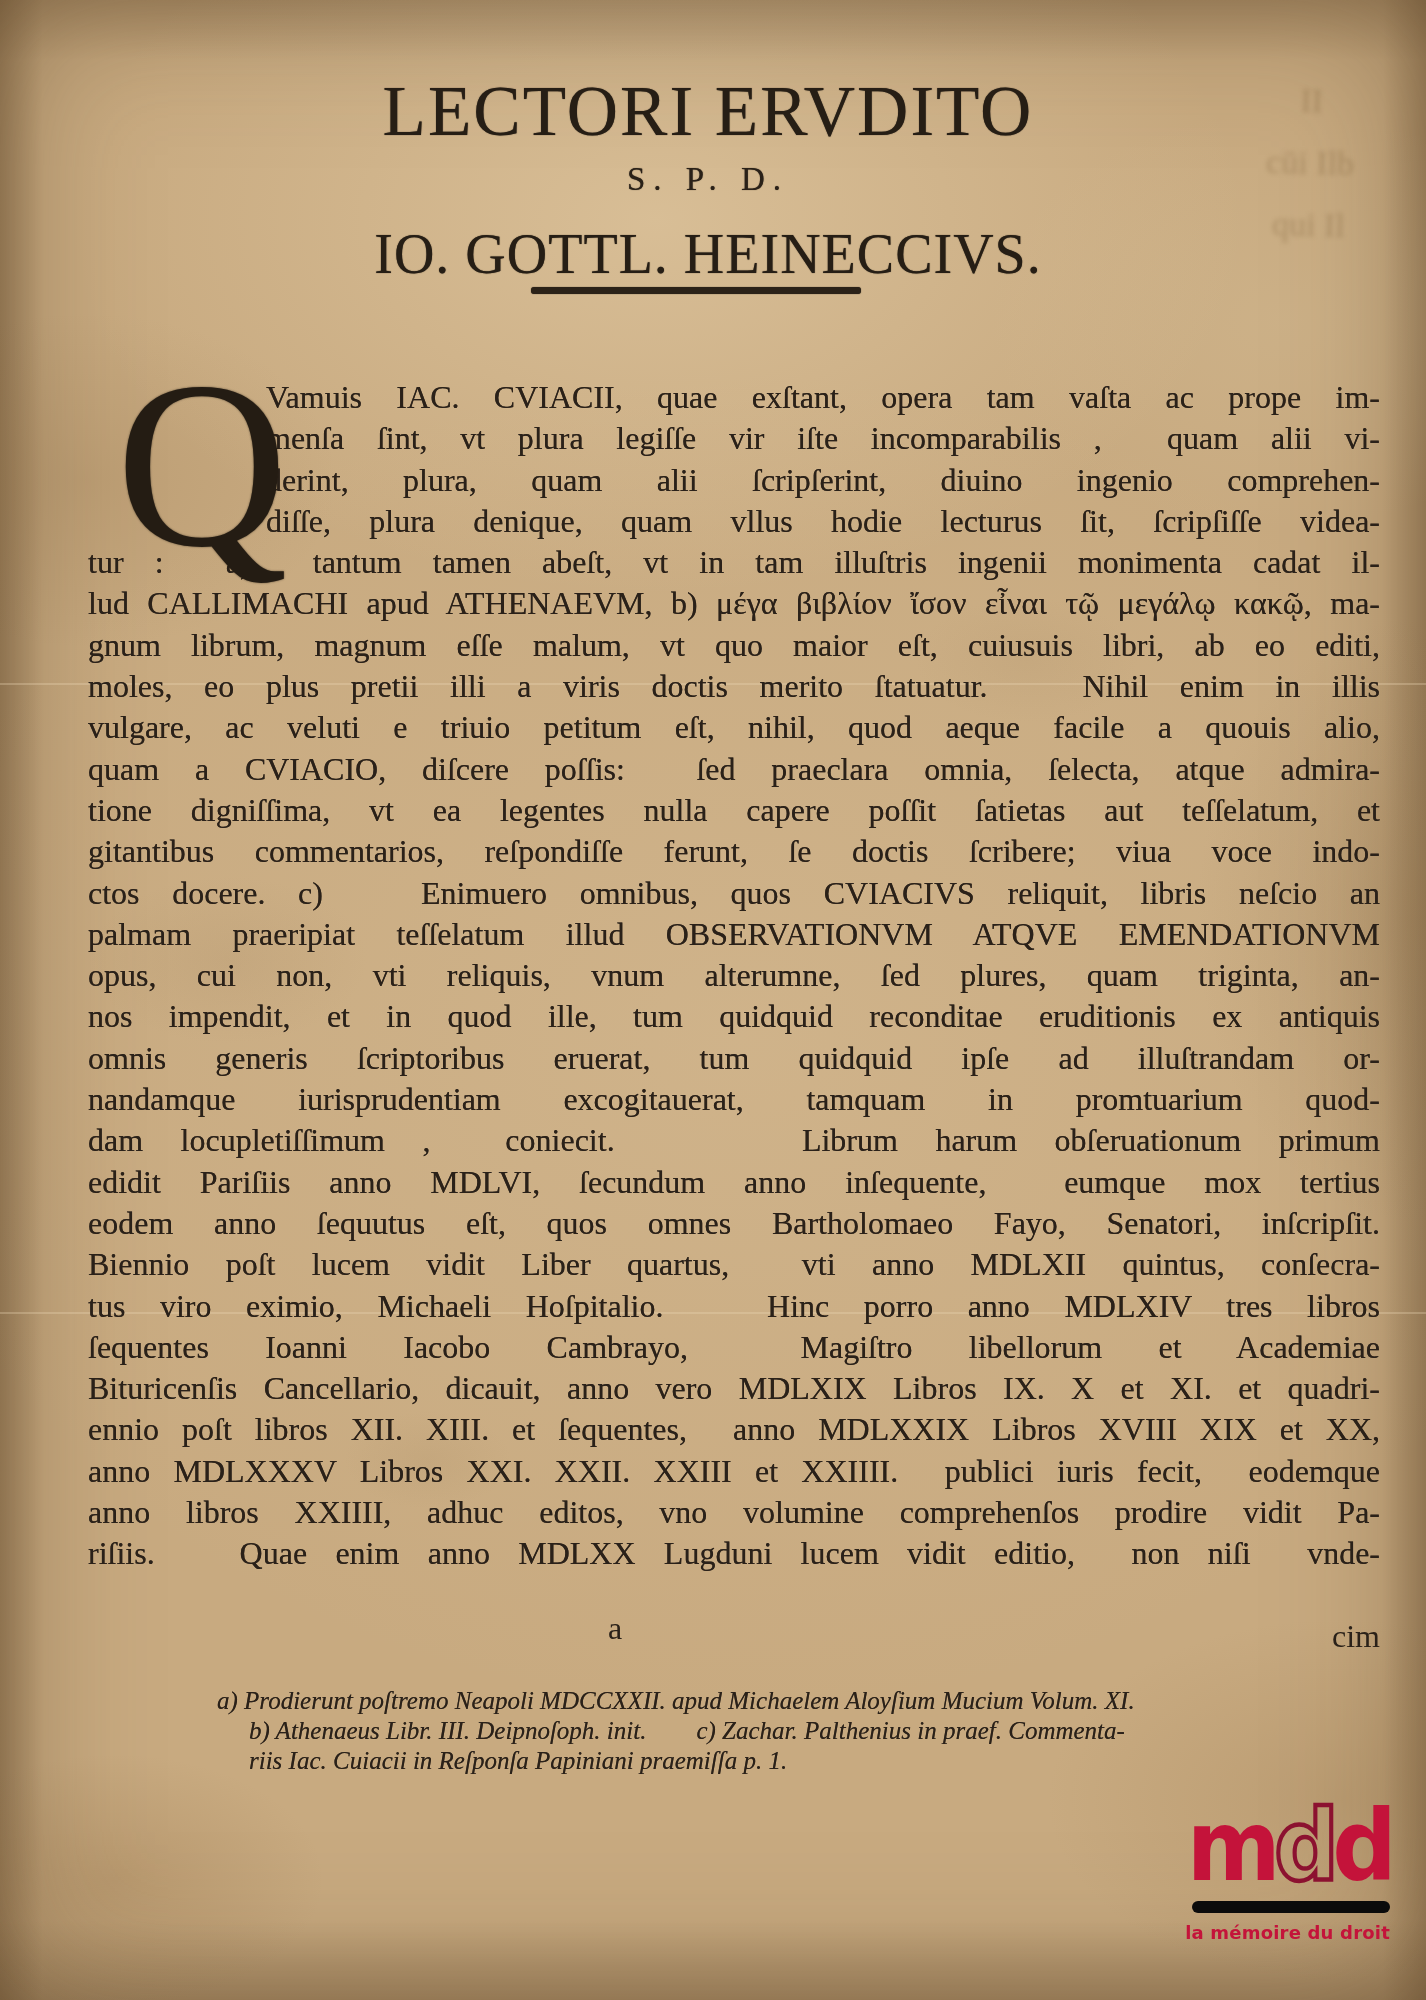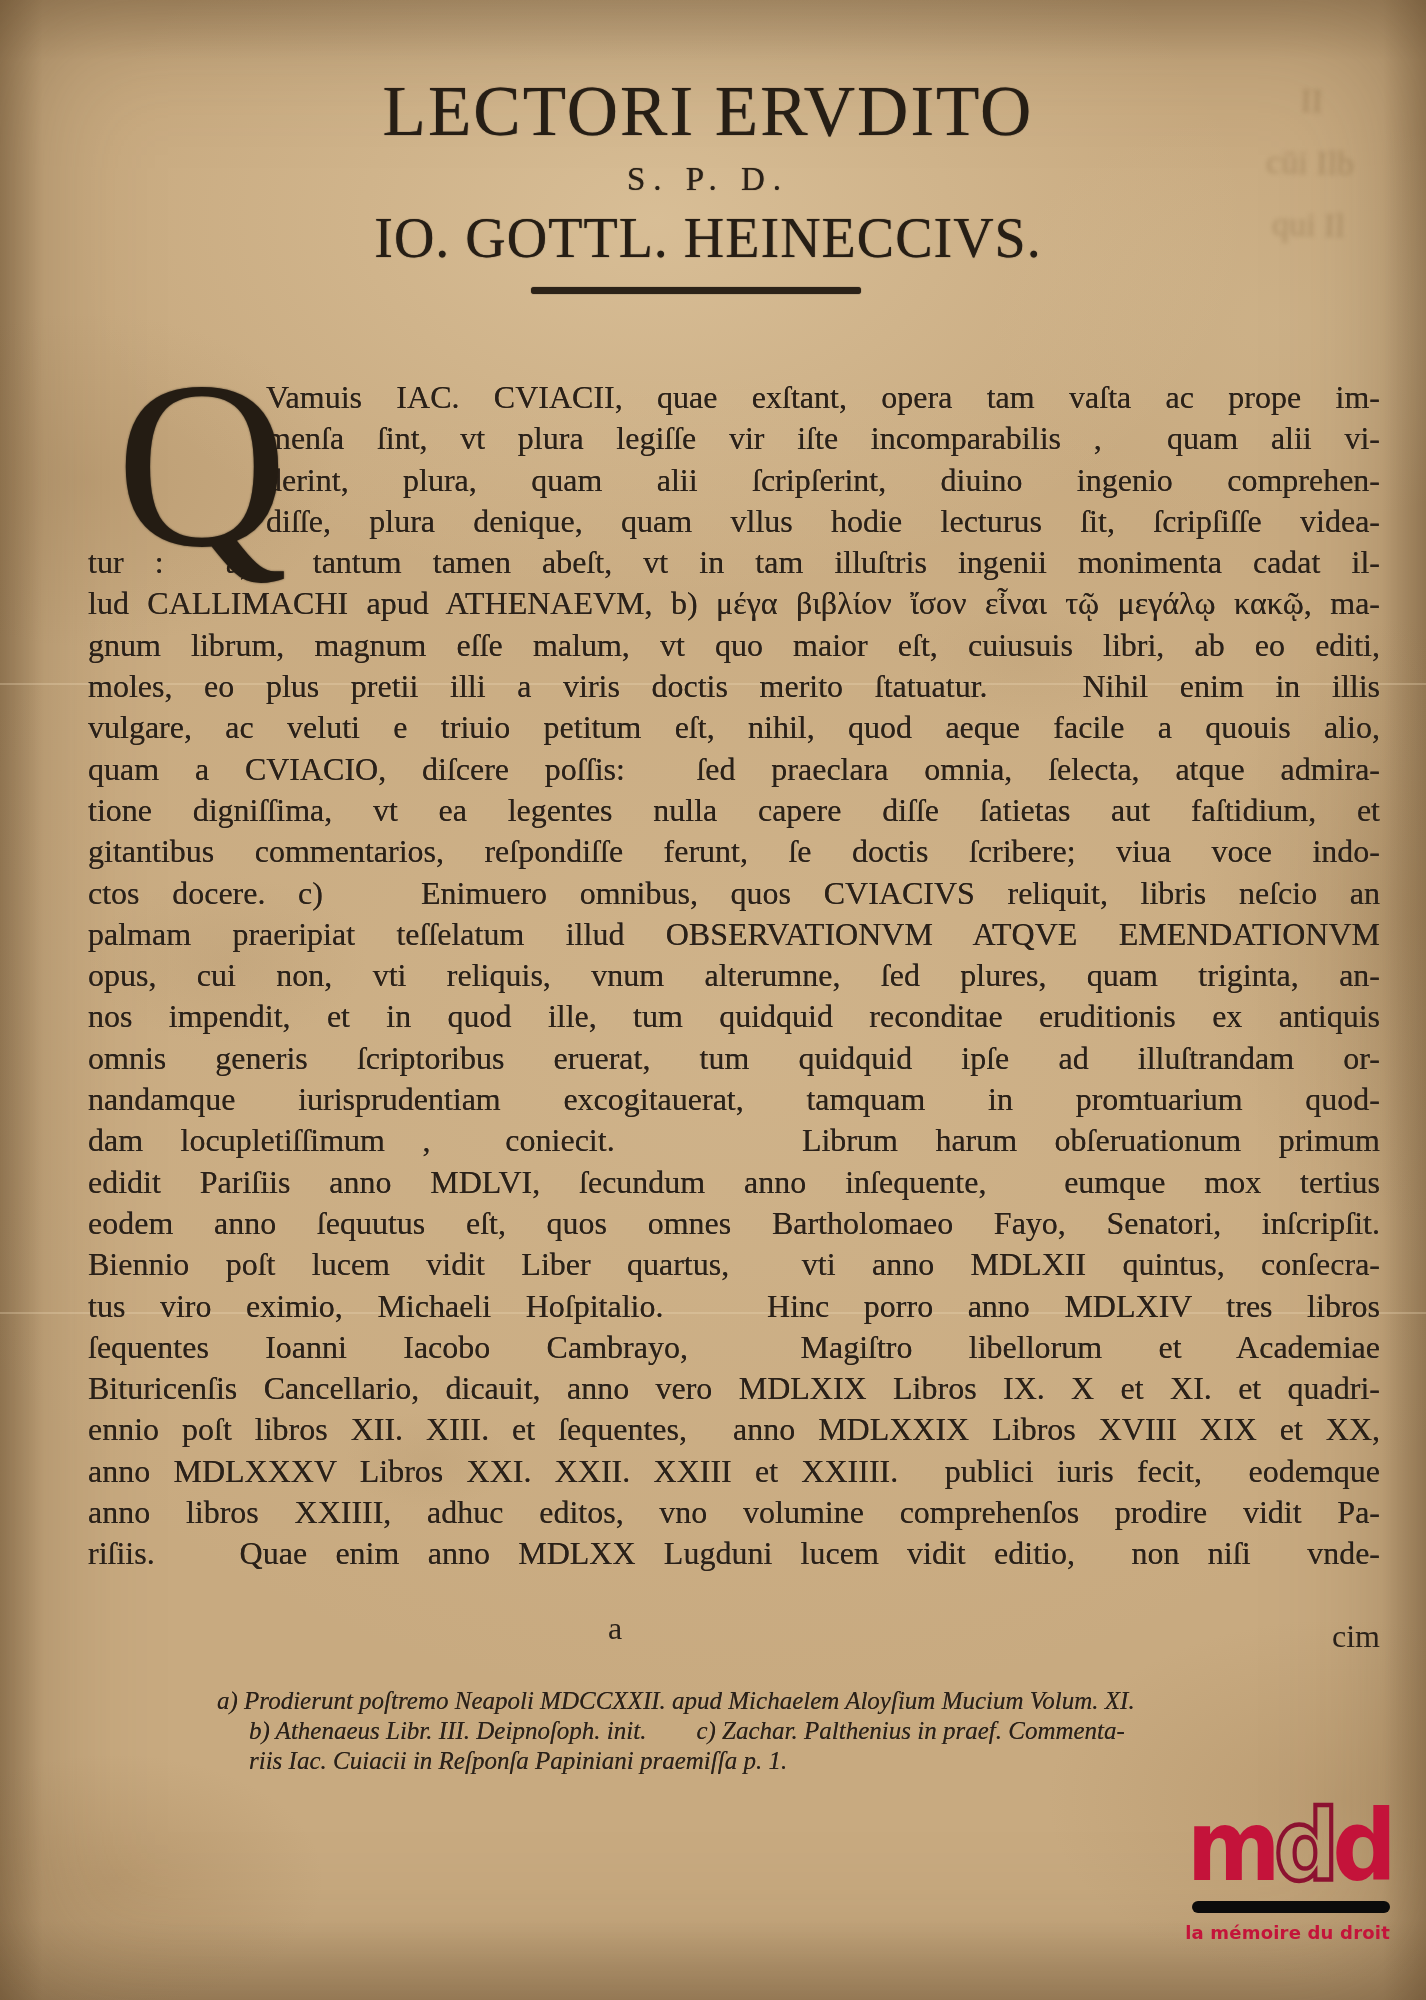--- a/index.html
+++ b/index.html
@@ -38,21 +38,21 @@
   .heading{position:absolute;left:88px;top:76px;width:1240px;text-align:center;}
   .heading .h1{
     font-size:71px;letter-spacing:2px;line-height:1;
     color:#261e15;text-shadow:0 0 1px rgba(38,30,21,.85);
   }
   .heading .h2{
     font-size:33px;letter-spacing:8px;margin-top:16px;line-height:1;
     color:#2a2118;text-shadow:0 0 1px rgba(38,30,21,.8);
   }
   .heading .h3{
-    font-size:56px;letter-spacing:1px;margin-top:14px;line-height:1;
+    font-size:56px;letter-spacing:1px;margin-top:30px;line-height:1;
     color:#261e15;text-shadow:0 0 1px rgba(38,30,21,.85);
   }
   .heading-rule{
     position:absolute;left:531px;top:287px;width:330px;height:7px;
     background:#2b2218;border-radius:3px;
     box-shadow:0 0 1px rgba(43,34,24,.9);
   }
 
   .body-block{
     position:absolute;left:88px;top:377px;width:1292px;
@@ -121,21 +121,21 @@
         <div class="line">Vamuis IAC. CVIACII, quae exſtant, opera tam vaſta ac prope im-</div>
         <div class="line">menſa ſint, vt plura legiſſe vir iſte incomparabilis ,  quam alii vi-</div>
         <div class="line">derint, plura, quam alii ſcripſerint, diuino ingenio comprehen-</div>
         <div class="line">diſſe, plura denique, quam vllus hodie lecturus ſit, ſcripſiſſe videa-</div>
         <div class="line">tur :  a)  tantum tamen abeſt, vt in tam illuſtris ingenii monimenta cadat il-</div>
         <div class="line">lud CALLIMACHI apud ATHENAEVM, b) μέγα βιβλίον ἴσον εἶναι τῷ μεγάλῳ κακῷ, ma-</div>
         <div class="line">gnum librum, magnum eſſe malum, vt quo maior eſt, cuiusuis libri, ab eo editi,</div>
         <div class="line">moles, eo plus pretii illi a viris doctis merito ſtatuatur.   Nihil enim in illis</div>
         <div class="line">vulgare, ac veluti e triuio petitum eſt, nihil, quod aeque facile a quouis alio,</div>
         <div class="line">quam a CVIACIO, diſcere poſſis:  ſed praeclara omnia, ſelecta, atque admira-</div>
-        <div class="line">tione digniſſima, vt ea legentes nulla capere diſſe ſatietas aut faſtidium, et</div>
+        <div class="line">tione digniſſima, vt ea legentes nulla capere poſſit ſatietas aut teſſelatum, et</div>
         <div class="line">gitantibus commentarios, reſpondiſſe ferunt, ſe doctis ſcribere; viua voce indo-</div>
         <div class="line">ctos docere. c)   Enimuero omnibus, quos CVIACIVS reliquit, libris neſcio an</div>
         <div class="line">palmam praeripiat teſſelatum illud OBSERVATIONVM ATQVE EMENDATIONVM</div>
         <div class="line">opus, cui non, vti reliquis, vnum alterumne, ſed plures, quam triginta, an-</div>
         <div class="line">nos impendit, et in quod ille, tum quidquid reconditae eruditionis ex antiquis</div>
         <div class="line">omnis generis ſcriptoribus eruerat, tum quidquid ipſe ad illuſtrandam or-</div>
         <div class="line">nandamque iurisprudentiam excogitauerat, tamquam in promtuarium quod-</div>
         <div class="line">dam locupletiſſimum ,  coniecit.     Librum harum obſeruationum primum</div>
         <div class="line">edidit Pariſiis anno MDLVI, ſecundum anno inſequente,  eumque mox tertius</div>
         <div class="line">eodem anno ſequutus eſt, quos omnes Bartholomaeo Fayo, Senatori, inſcripſit.</div>

